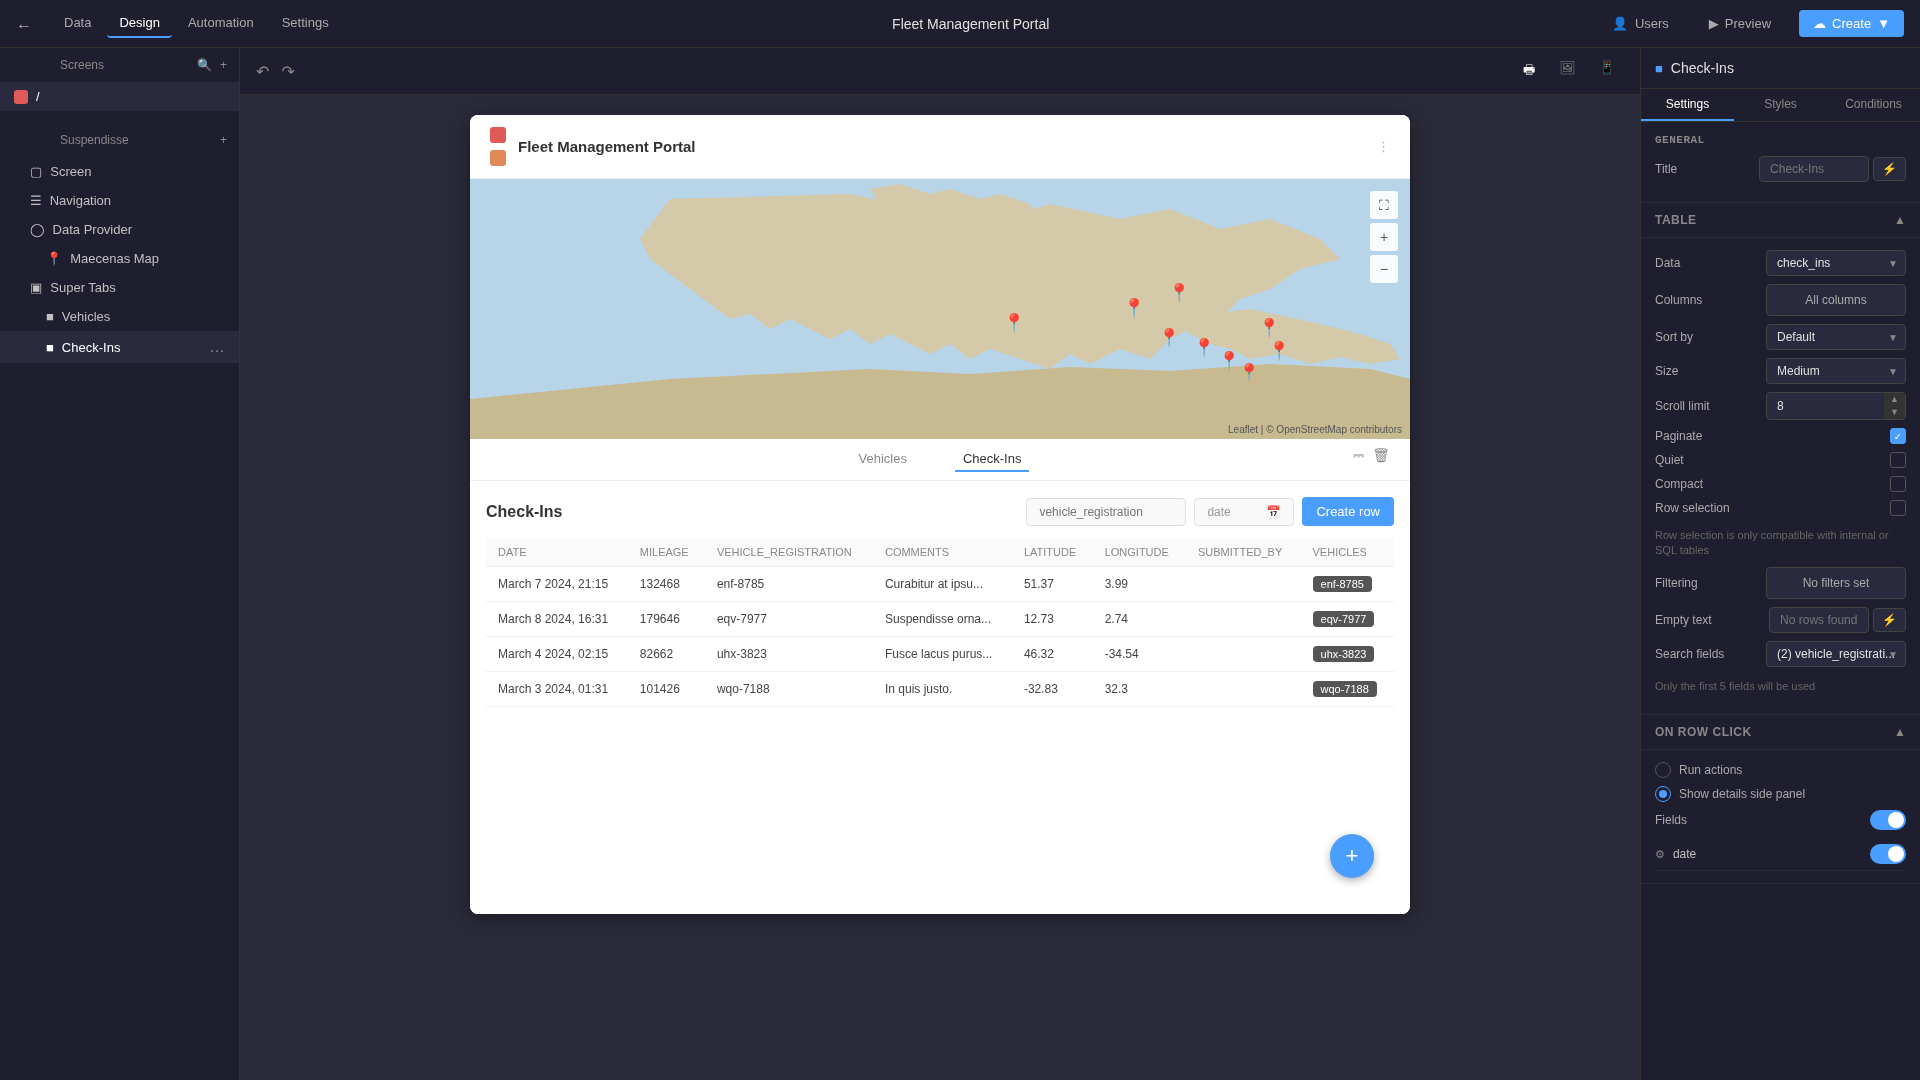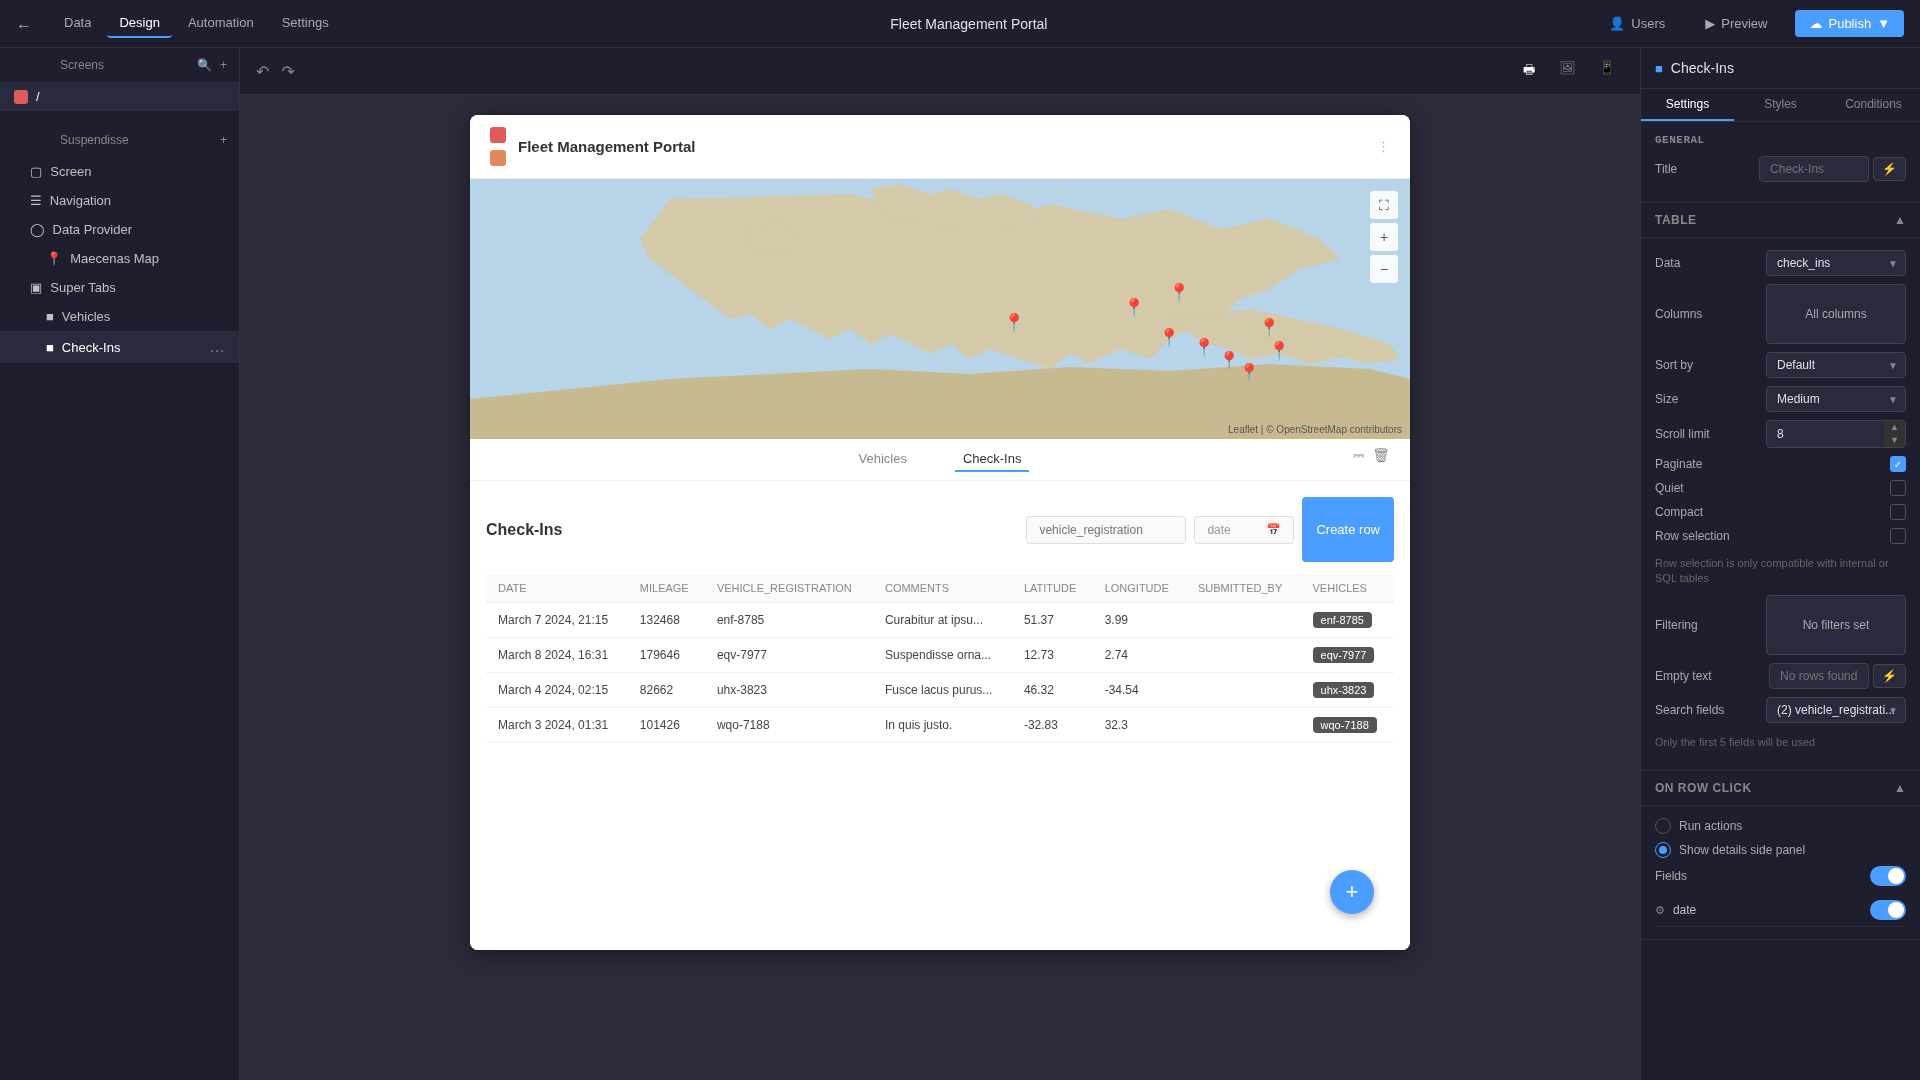--- a/index.html
+++ b/index.html
@@ -64,21 +64,21 @@
     .tab-copy-delete { position: absolute; right: 20px; top: 8px; display: flex; gap: 8px; }
     .tab-action-btn { color: #888; cursor: pointer; font-size: 14px; }
 
     
     .checkins-section { background: #fff; padding: 16px; }
     .checkins-header { display: flex; align-items: center; justify-content: space-between; margin-bottom: 12px; }
     .checkins-title { font-size: 16px; font-weight: 600; color: #333; }
     .checkins-search { display: flex; gap: 8px; align-items: center; }
     .search-input { padding: 6px 12px; border: 1px solid #ddd; border-radius: 4px; font-size: 12px; color: #999; background: #f9f9f9; width: 160px; }
     .date-input { padding: 6px 12px; border: 1px solid #ddd; border-radius: 4px; font-size: 12px; color: #999; background: #f9f9f9; width: 100px; display: flex; align-items: center; justify-content: space-between; }
-    .create-row-btn { background: #4a9eff; color: #fff; border: none; border-radius: 4px; padding: 25px 14px; font-size: 13px; cursor: pointer; }
+    .create-row-btn { background: #4a9eff; color: #fff; border: none; border-radius: 4px; padding: 7px 14px; font-size: 13px; cursor: pointer; }
     .table-wrap { overflow-x: auto; }
     table { width: 100%; border-collapse: collapse; font-size: 12px; }
     thead th { text-align: left; padding: 8px 12px; color: #888; font-weight: 500; font-size: 11px; border-bottom: 1px solid #eee; background: #fafafa; }
     tbody td { padding: 9px 12px; color: #444; border-bottom: 1px solid #f0f0f0; }
     .vehicle-badge { display: inline-block; background: #555; color: #fff; border-radius: 4px; padding: 2px 8px; font-size: 11px; }
     .fab-btn { position: absolute; bottom: 20px; right: 20px; width: 44px; height: 44px; background: #4a9eff; border-radius: 50%; display: flex; align-items: center; justify-content: center; color: #fff; font-size: 22px; cursor: pointer; box-shadow: 0 3px 8px rgba(0,0,0,0.3); }
     .table-relative { position: relative; min-height: 360px; }
 
     
     .right-panel { width: 280px; background: #1e1e2e; border-left: 1px solid #333; display: flex; flex-direction: column; overflow-y: auto; }
@@ -96,21 +96,21 @@
     .panel-select-wrap { position: relative; width: 140px; }
     .panel-select-wrap select { width: 100%; background: #2a2a3e; border: 1px solid #444; border-radius: 4px; padding: 5px 10px; color: #e0e0e0; font-size: 12px; appearance: none; cursor: pointer; }
     .panel-chevron { position: absolute; right: 8px; top: 50%; transform: translateY(-50%); color: #888; pointer-events: none; font-size: 10px; }
     .toggle-btn { width: 36px; height: 20px; background: #4a9eff; border-radius: 10px; position: relative; cursor: pointer; }
     .toggle-knob { width: 16px; height: 16px; background: #fff; border-radius: 50%; position: absolute; top: 2px; right: 2px; }
     .checkbox-square { width: 16px; height: 16px; border: 1px solid #555; border-radius: 3px; background: transparent; cursor: pointer; }
     .checkbox-square.checked { background: #4a9eff; border-color: #4a9eff; display: flex; align-items: center; justify-content: center; color: #fff; font-size: 10px; }
     .radio-circle { width: 16px; height: 16px; border: 1px solid #555; border-radius: 50%; background: transparent; cursor: pointer; }
     .radio-circle.checked { border-color: #4a9eff; display: flex; align-items: center; justify-content: center; }
     .radio-inner { width: 8px; height: 8px; background: #4a9eff; border-radius: 50%; }
-    .panel-btn-full { width: 100%; padding: 22px; background: #2a2a3e; border: 1px solid #444; border-radius: 4px; color: #aaa; font-size: 12px; cursor: pointer; text-align: center; }
+    .panel-btn-full { width: 100%; padding: 8px; background: #2a2a3e; border: 1px solid #444; border-radius: 4px; color: #aaa; font-size: 12px; cursor: pointer; text-align: center; }
     .section-collapse { display: flex; align-items: center; justify-content: space-between; padding: 10px 14px; cursor: pointer; border-bottom: 1px solid #2a2a3e; }
     .section-collapse-title { font-size: 12px; color: #888; text-transform: uppercase; font-weight: 600; letter-spacing: 0.5px; }
     .collapse-arrow { color: #888; font-size: 12px; }
     .info-text { font-size: 11px; color: #666; line-height: 1.4; padding: 4px 0 8px; }
     .field-item { display: flex; align-items: center; gap: 8px; padding: 6px 0; border-bottom: 1px solid #2a2a3e; }
     .field-icon { color: #888; font-size: 11px; }
     .field-name { font-size: 12px; color: #c0c0c0; flex: 1; }
     .radio-option { display: flex; align-items: center; gap: 8px; margin-bottom: 8px; cursor: pointer; }
     .radio-label { font-size: 12px; color: #aaa; }
     .number-input-wrap { display: flex; align-items: center; background: #2a2a3e; border: 1px solid #444; border-radius: 4px; overflow: hidden; width: 140px; }
@@ -137,21 +137,21 @@
     <div class="topbar-btn">
       <span>👤</span>
       <span>Users</span>
     </div>
     <div class="topbar-btn">
       <span>▶</span>
       <span>Preview</span>
     </div>
     <div class="publish-btn">
       <span>☁</span>
-      <span>Publish</span>
+      <span>Create</span>
       <span>▼</span>
     </div>
   </div>
 </div>
 
 <div class="main-layout">
 
   <div class="left-sidebar">
     <div class="sidebar-section-header">
       <span>Screens</span>

